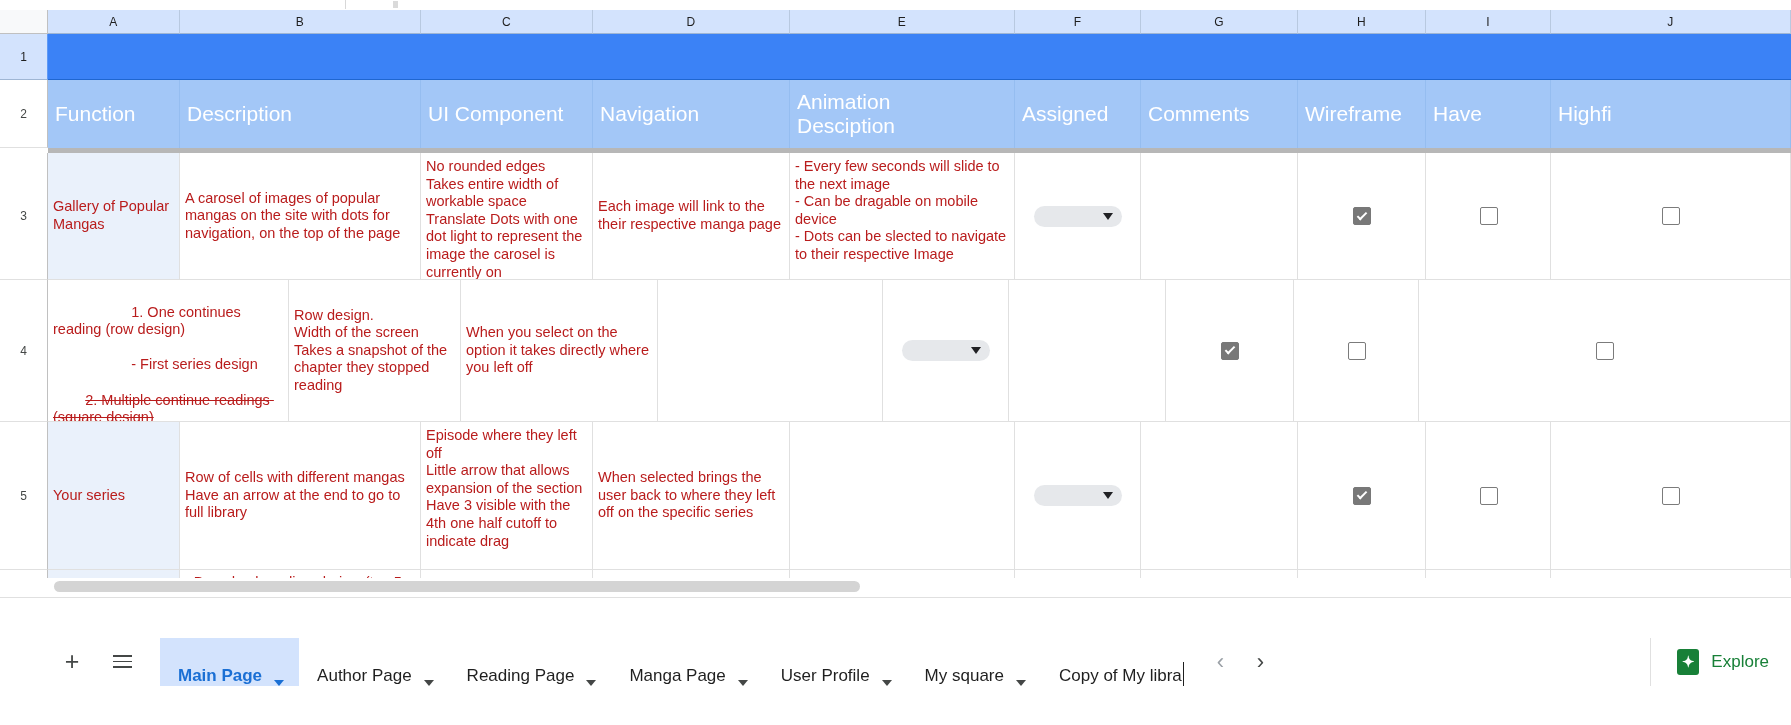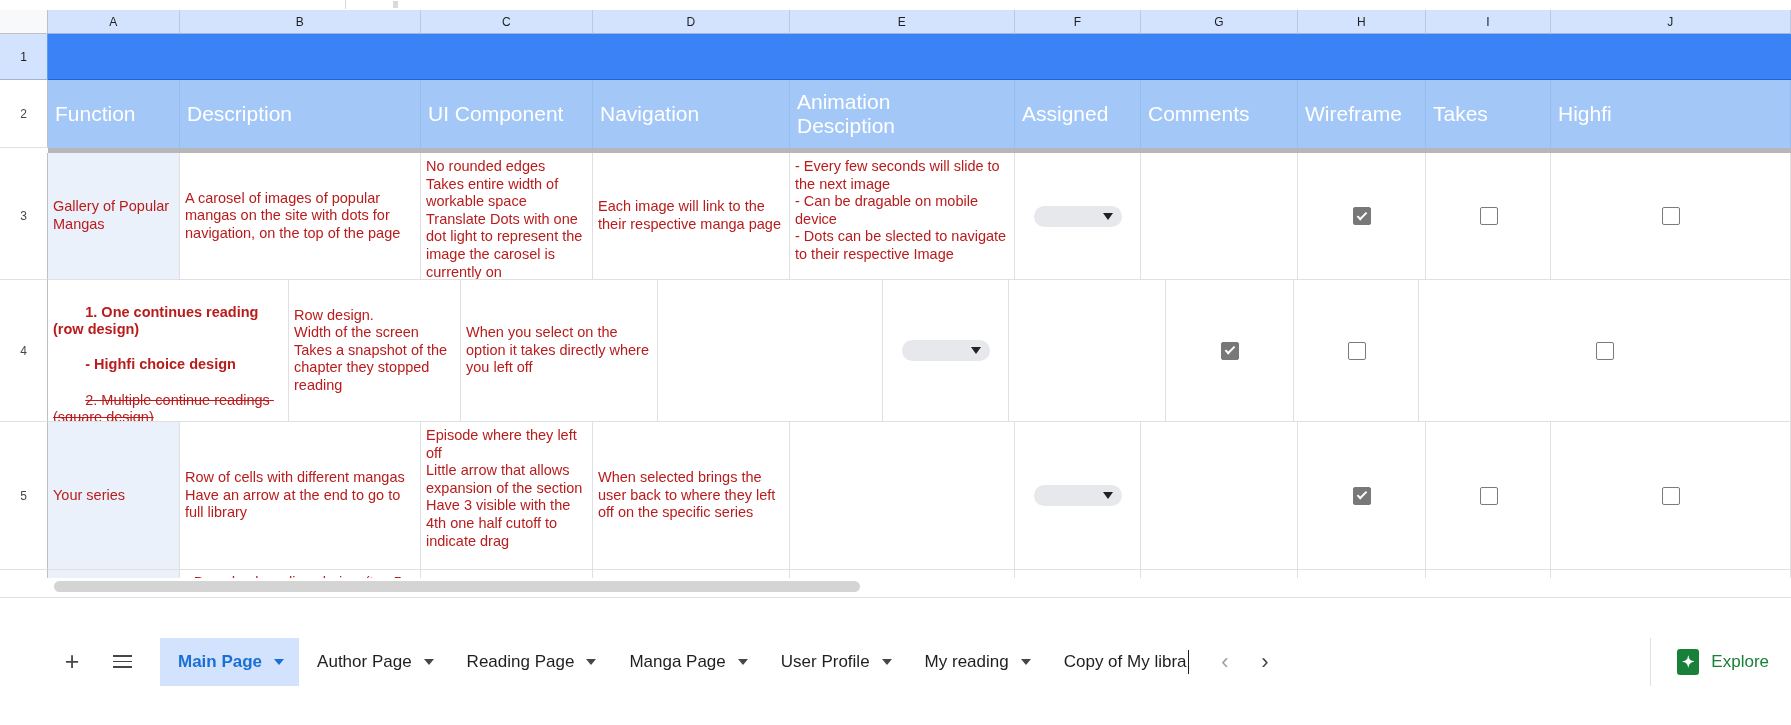--- a/index.html
+++ b/index.html
@@ -130,21 +130,21 @@
   .row-b { height: 142px; }
   .row-c { height: 148px; }
   .row-d { height: 30px; }
   .row-a .rowhead, .row-b .rowhead, .row-c .rowhead, .row-d .rowhead { }
 
   .cell.vc { display: flex; align-items: center; }
   .cell.vt { display: block; }
   .cell.ctr { justify-content: center; }
   .cell.funccol { background: #eaf1fb; }
 
-  .bold { font-weight: bold; }
+  .bold { font-weight: normal; margin-left: 46px; }
   .strike { text-decoration: line-through; }
 
   
   .chip {
     width: 88px; height: 21px;
     background: #e6e8eb;
     border-radius: 11px;
     display: flex; align-items: center; justify-content: flex-end;
     padding-right: 9px;
   }
@@ -219,21 +219,21 @@
   .hamb i:nth-child(1) { top: 0; }
   .hamb i:nth-child(2) { top: 5.6px; }
   .hamb i:nth-child(3) { top: 11.2px; }
 
   .tabs {
     display: flex; align-items: center;
     height: 48px; margin-left: 18px;
   }
   .tab {
     height: 48px;
-    display: flex; align-items: center;
+    display: flex; align-items: flex-end;
     padding: 0 15px 0 18px;
     font-size: 17px;
     color: #1f1f1f;
     white-space: nowrap;
   }
   .tab.active {
     background: #d3e3fd;
     color: #1a6fd4;
     font-weight: bold;
   }
@@ -316,21 +316,21 @@
       <div class="rowhead sel2">2</div>
       <div class="cell vc" style="flex:0 0 132px">Function</div>
       <div class="cell vc" style="flex:0 0 241px">Description</div>
       <div class="cell vc" style="flex:0 0 172px">UI Component</div>
       <div class="cell vc" style="flex:0 0 197px">Navigation</div>
       <div class="cell vc" style="flex:0 0 225px">Animation
 Desciption</div>
       <div class="cell vc" style="flex:0 0 126px">Assigned</div>
       <div class="cell vc" style="flex:0 0 157px">Comments</div>
       <div class="cell vc" style="flex:0 0 128px">Wireframe</div>
-      <div class="cell vc" style="flex:0 0 125px">Takes</div>
+      <div class="cell vc" style="flex:0 0 125px">Have</div>
       <div class="cell vc" style="flex:1 1 auto">Highfi</div>
     </div>
 
     <div class="freeze-bar">
       <div class="fz-left"></div>
       <div class="fz-right"></div>
     </div>
 
     <div class="srow row-a">
       <div class="rowhead">3</div>
@@ -355,21 +355,21 @@
       </div>
       <div class="cell vc ctr" style="flex:1 1 auto">
         <div class="cbox"></div>
       </div>
     </div>
 
     <div class="srow row-b">
       <div class="rowhead">4</div>
       <div class="cell vt" style="flex:0 0 241px; padding-top:6px">
         <span class="bold">1. One continues reading (row design)</span><br>
-        <span class="bold">- Highfi choice design</span><br>
+        <span class="bold">- First series design</span><br>
         <span class="strike">2. Multiple continue readings (square design)</span><br>
         <br>
         
       </div>
       <div class="cell vc" style="flex:0 0 172px">Row design.
 Width of the screen
 Takes a snapshot of the chapter they stopped reading</div>
       <div class="cell vc" style="flex:0 0 197px">When you select on the option it takes directly where you left off</div>
       <div class="cell vc" style="flex:0 0 225px"></div>
       <div class="cell vc ctr" style="flex:0 0 126px">
@@ -462,21 +462,21 @@
     </div>
     <div class="tab">
       <span>Manga Page</span>
       <span class="tcaret"></span>
     </div>
     <div class="tab">
       <span>User Profile</span>
       <span class="tcaret"></span>
     </div>
     <div class="tab">
-      <span>My reading</span>
+      <span>My square</span>
       <span class="tcaret"></span>
     </div>
     <div class="tab editing">
       <span>Copy of My libra</span>
       <span class="tab-caretline"></span>
     </div>
   </div>
 
   <div class="navarrows">
     <div class="navarrow">‹</div>

